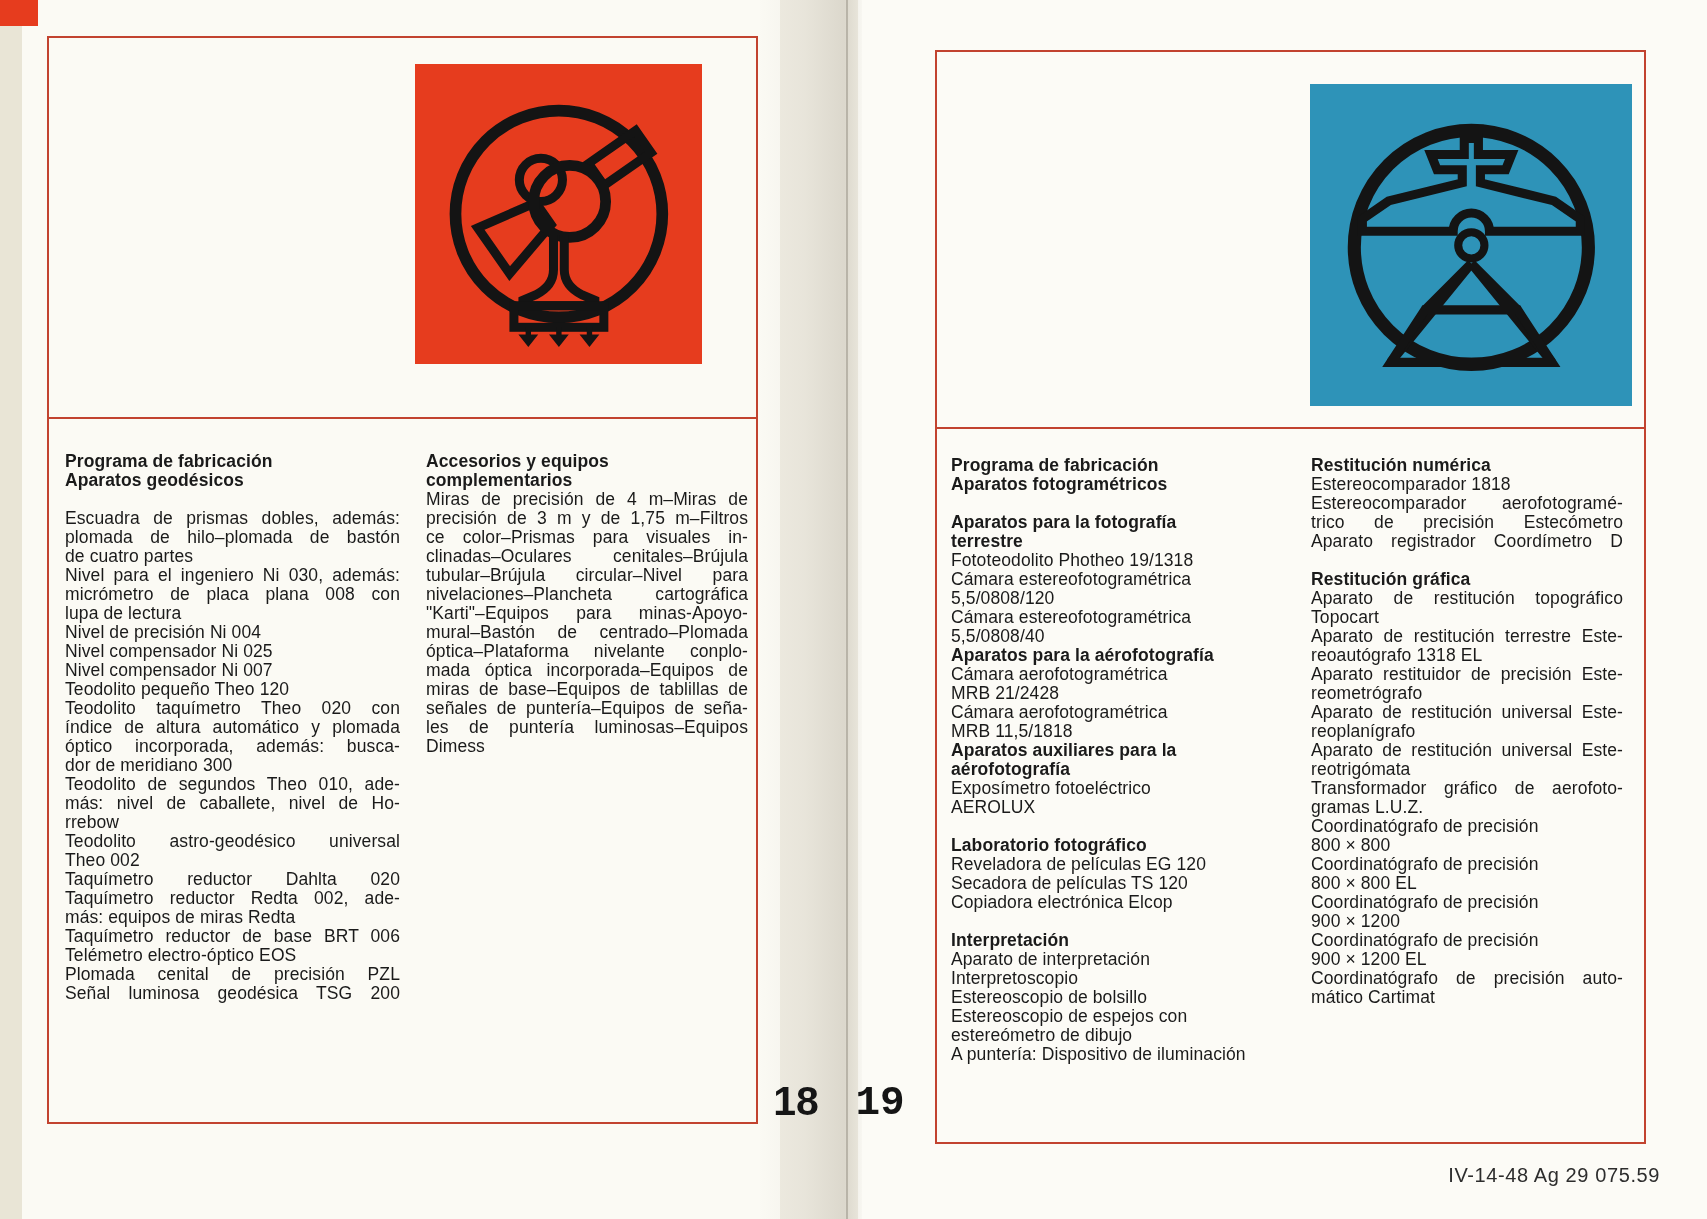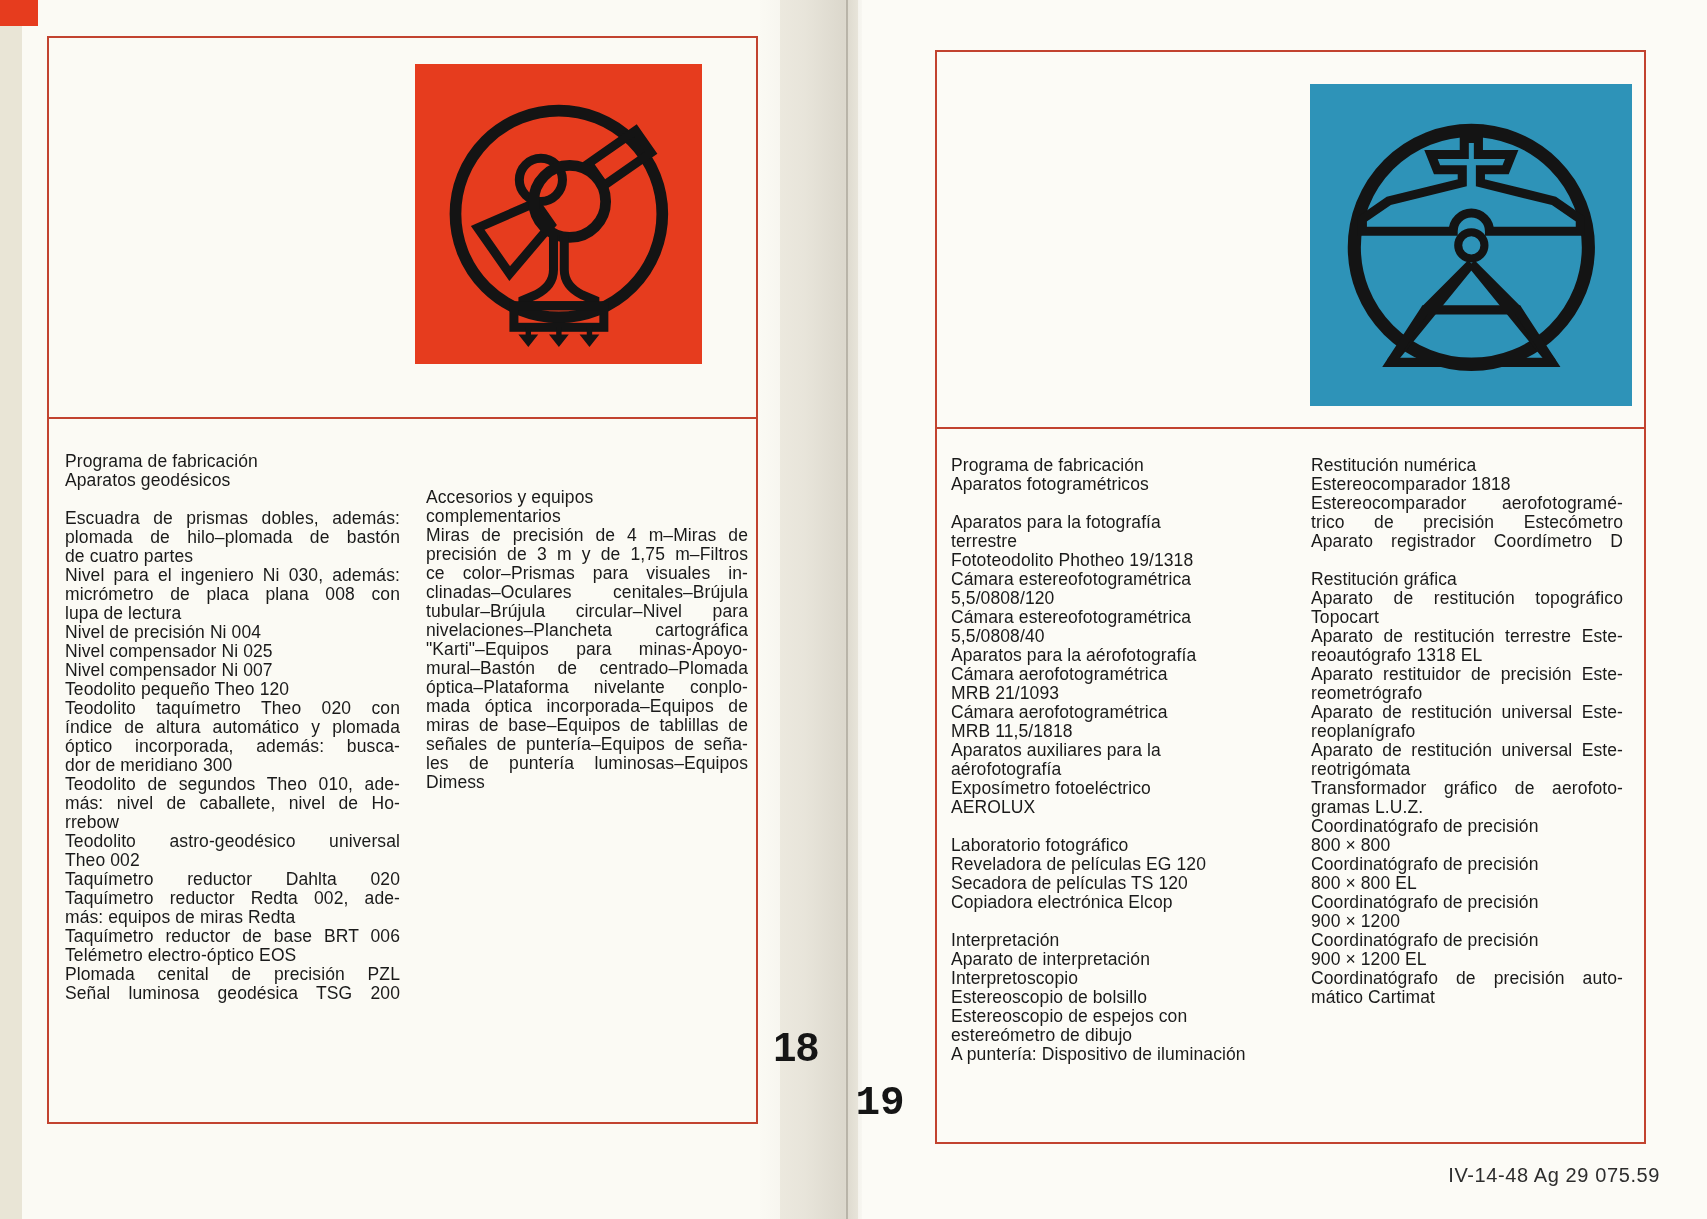--- a/index.html
+++ b/index.html
@@ -27,30 +27,30 @@
   .rule-left{top:379px;}
   .rule-right{top:375px;}
 
   .icon-tile{display:flex;align-items:center;justify-content:center;color:#141414;}
   .tile-geo{left:366px;top:26px;width:287px;height:300px;}
   .tile-photo{left:373px;top:32px;width:322px;height:322px;}
   .icon-tile svg{width:94%;height:94%;}
 
   .col{line-height:19px;font-size:17.5px;letter-spacing:0.1px;}
   .col-1{left:16px;top:414px;width:335px;}
-  .col-2{left:377px;top:414px;width:322px;margin-top:36px;}
+  .col-2{left:377px;top:414px;width:322px;}
   .col-3{left:14px;top:404px;width:305px;}
   .col-4{left:374px;top:404px;width:312px;}
   .line{min-height:19px;}
-  .line.bold{font-weight:normal;}
+  .line.bold{font-weight:bold;}
   .line.right{}
   .line.j{text-align:justify;text-align-last:justify;}
 
   .pagenum{font-size:41px;font-weight:bold;color:#151515;width:60px;text-align:center;}
-  .pagenum-left{left:766px;top:1024px;}
+  .pagenum-left{left:766px;top:1078px;}
   .pagenum-right{left:850px;top:1080px;font-family:Liberation Mono, monospace;}
 
   .footer-code{left:1420px;top:1164px;width:240px;text-align:right;
     font-size:20px;letter-spacing:0.6px;color:#2d2d2d;}
 </style>
 </head>
 <body>
 
 <div id="scan">
 
@@ -153,21 +153,21 @@
         <div class="line">&nbsp;</div>
         <div class="line bold">Aparatos para la fotografía</div>
         <div class="line bold">terrestre</div>
         <div class="line">Fototeodolito Photheo 19/1318</div>
         <div class="line">Cámara estereofotogramétrica</div>
         <div class="line">5,5/0808/120</div>
         <div class="line">Cámara estereofotogramétrica</div>
         <div class="line">5,5/0808/40</div>
         <div class="line bold">Aparatos para la aérofotografía</div>
         <div class="line">Cámara aerofotogramétrica</div>
-        <div class="line">MRB 21/1093</div>
+        <div class="line">MRB 21/2428</div>
         <div class="line">Cámara aerofotogramétrica</div>
         <div class="line">MRB 11,5/1818</div>
         <div class="line bold">Aparatos auxiliares para la</div>
         <div class="line bold">aérofotografía</div>
         <div class="line">Exposímetro fotoeléctrico</div>
         <div class="line">AEROLUX</div>
         <div class="line">&nbsp;</div>
         <div class="line bold">Laboratorio fotográfico</div>
         <div class="line">Reveladora de películas EG 120</div>
         <div class="line">Secadora de películas TS 120</div>

